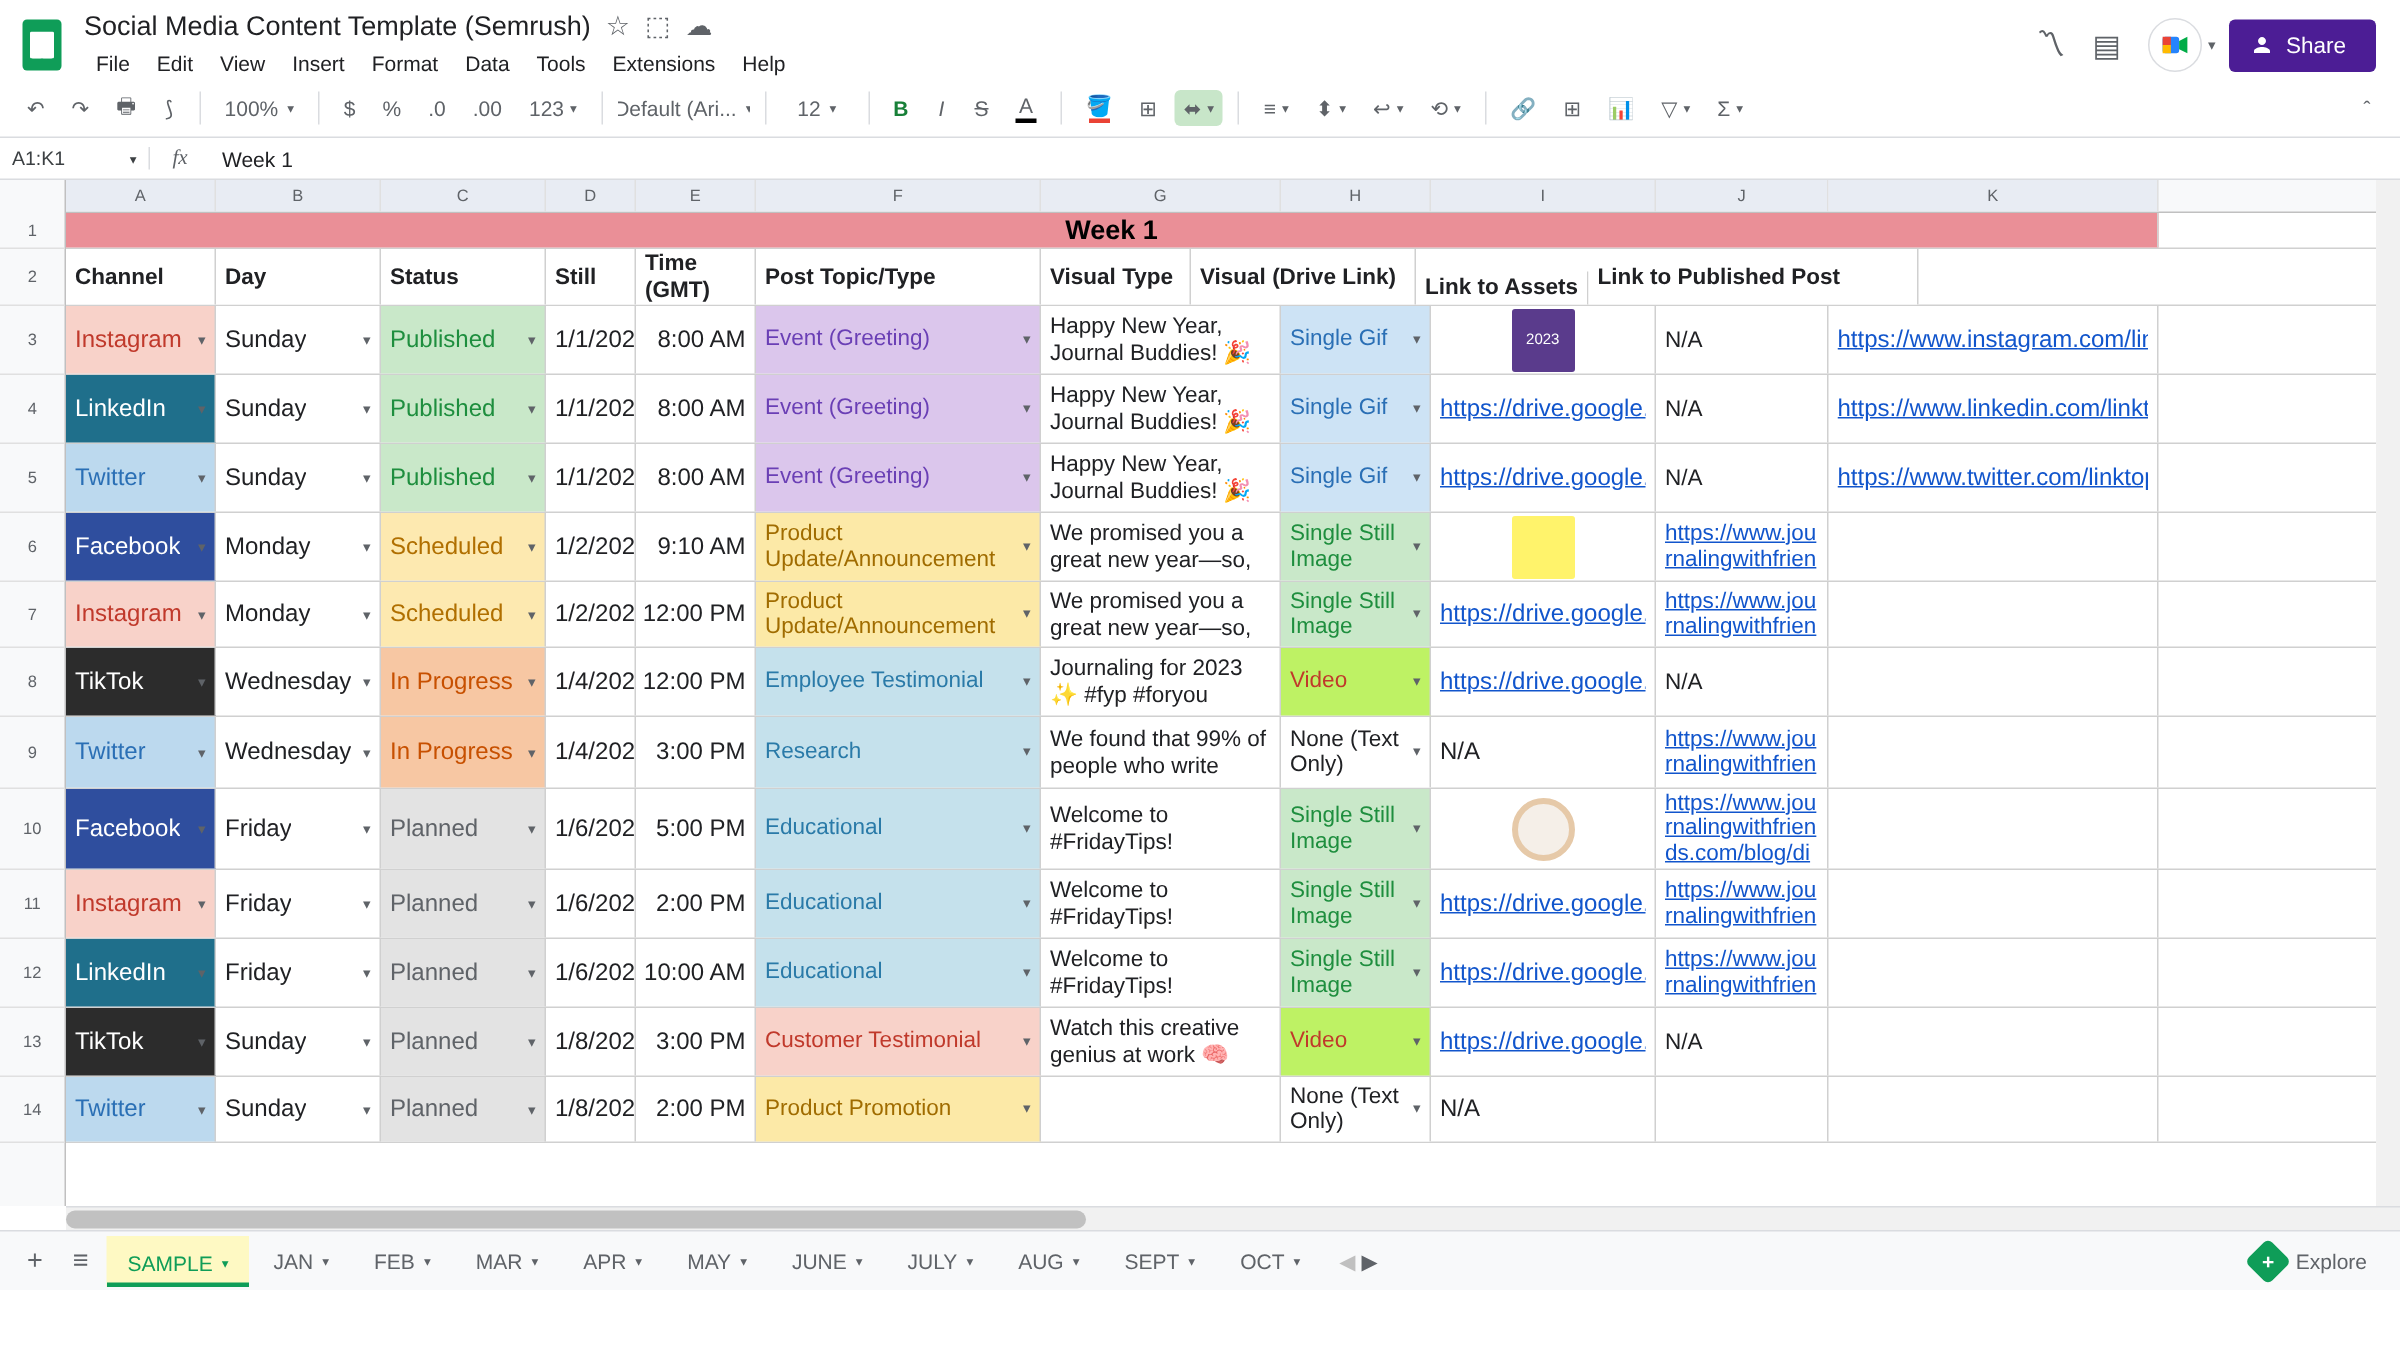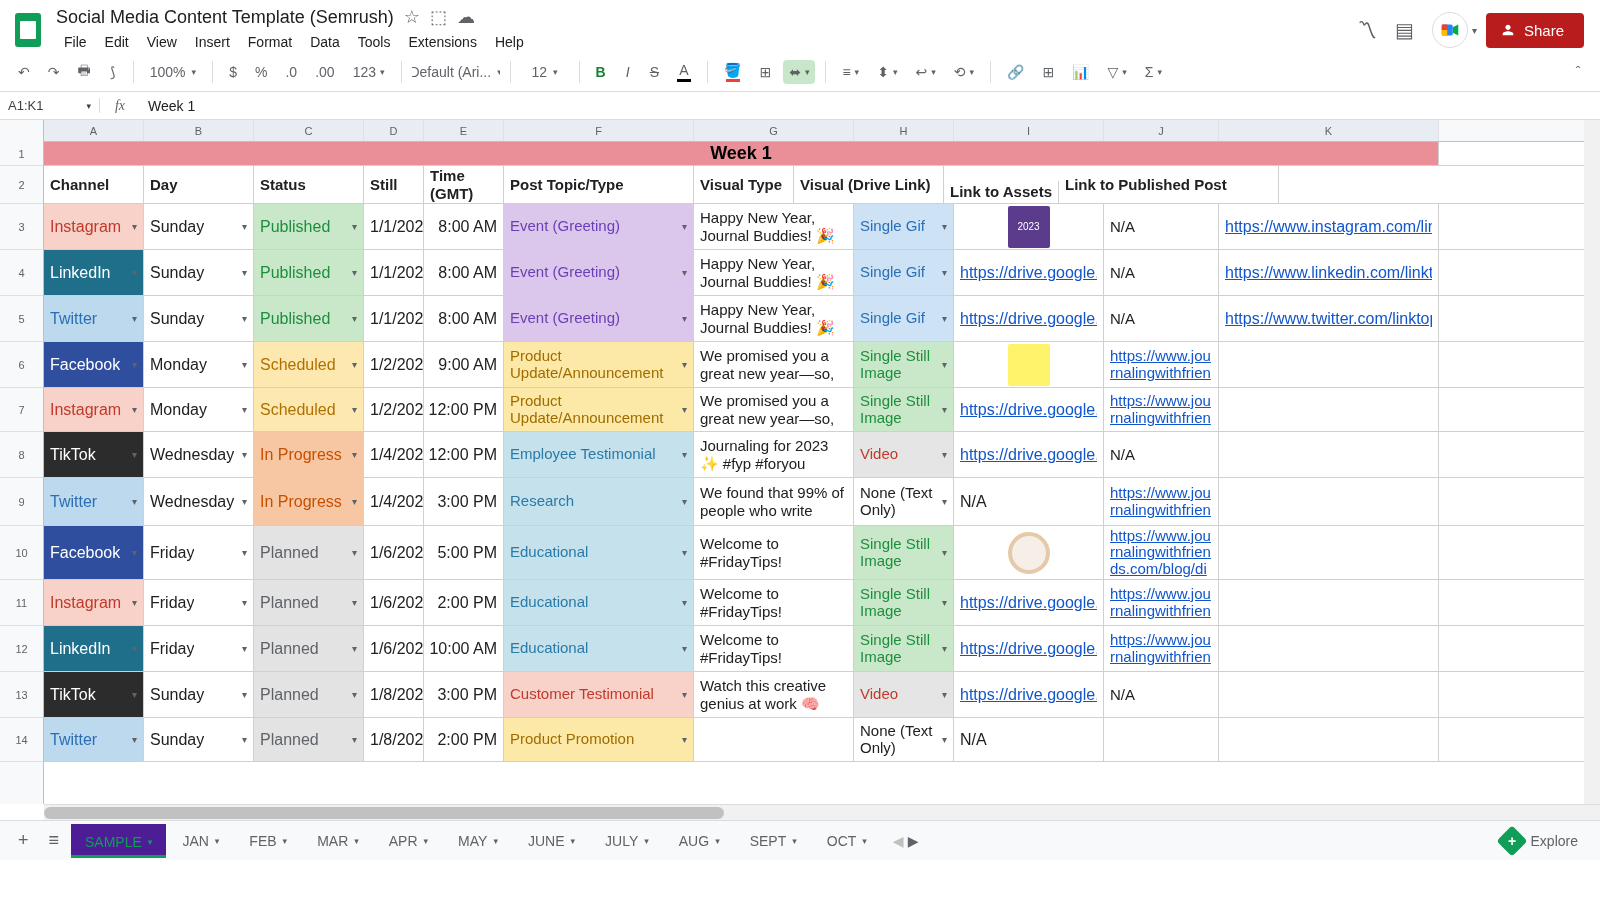--- a/index.html
+++ b/index.html
@@ -17,21 +17,21 @@
 }
 .logo-sheet svg { position:absolute; inset:0; }
 .title-area { flex: 1; }
 .doc-title { font-size: 18px; color: #202124; display: flex; align-items: center; gap: 10px; }
 .title-icon { color: #5f6368; font-size: 18px; cursor:pointer; }
 .menu-bar { display: flex; gap: 2px; margin-top: 2px; }
 .menu-item { padding: 4px 8px; font-size: 14px; color: #202124; border-radius: 4px; cursor:pointer; }
 .header-right { display:flex; align-items:center; gap:18px; margin-left: 16px; }
 .hr-icon { font-size: 20px; color:#5f6368; cursor:pointer; }
 .avatar { width:36px; height:36px; border-radius:50%; background:#fff; border:1px solid #dadce0; display:flex; align-items:center; justify-content:center; position:relative; }
-.share-btn { background:#b91c1c; color:#fff; border:none; border-radius:4px; padding:9px 20px 9px 14px; font-size:15px; font-weight:500; display:flex; align-items:center; gap:8px; cursor:pointer; }
+.share-btn { background:#4c1d95; color:#fff; border:none; border-radius:4px; padding:9px 20px 9px 14px; font-size:15px; font-weight:500; display:flex; align-items:center; gap:8px; cursor:pointer; }
 
 
 .toolbar { display:flex; align-items:center; border-bottom:1px solid #dadce0; padding: 4px 12px; height: 40px; gap:6px; color:#5f6368; }
 .tb-sep { width:1px; height:22px; background:#dadce0; margin:0 4px; }
 .tb-btn { padding:4px 6px; border-radius:4px; cursor:pointer; font-size:14px; display:flex; align-items:center; gap:2px; min-width:20px; justify-content:center; }
 .tb-dd { font-size:9px; margin-left:2px; }
 .zoom-box, .font-box, .size-box { display:flex; align-items:center; gap:4px; padding:2px 6px; }
 .font-box { border:none; font-size:14px; color:#5f6368; width:88px; overflow:hidden; white-space:nowrap; }
 .size-box { width:48px; }
 .text-color-bar { width:14px; height:3px; background:#000; }
@@ -79,38 +79,38 @@
 .tp-product{background:#fce9a7;color:#a06c00}
 .tp-employee{background:#c5e1ec;color:#2a7aa8}
 .tp-research{background:#c5e1ec;color:#2a7aa8}
 .tp-educational{background:#c5e1ec;color:#2a7aa8}
 .tp-customer{background:#f8d2c9;color:#c0392b}
 .tp-promo{background:#fce9a7;color:#a06c00}
 
 
 .vt-gif{background:#cde3f5;color:#2a6fb5}
 .vt-still{background:#c9e8c9;color:#1e8e3e}
-.vt-video{background:#e5e5e5;color:#c0392b}
+.vt-video{background:#bef264;color:#c0392b}
 .vt-text{background:#fff;color:#202124}
 
 .week-header { background:#ea8f97; color:#000; font-weight:700; text-align:center; justify-content:center; font-size:18px; }
 .hdr-cell { font-weight:700; font-size:17px; background:#fff; }
 .thumb { width:42px; height:42px; background:#5a3b8c; color:#fff; font-size:10px; display:flex; align-items:center; justify-content:center; border-radius:2px; margin:0 auto; }
 .thumb2 { width:42px; height:42px; background:#fff36b; border-radius:2px; margin:0 auto; position:relative; }
 .thumb3 { width:42px; height:42px; background:#f5efe8; border-radius:50%; margin:0 auto; border:4px solid #e6c9a8; }
 
 
 .hscroll-track { height:16px; background:#f1f1f1; border-top:1px solid #dadce0; position:relative; margin-left:44px; }
 .hscroll-thumb { position:absolute; left:0; top:2px; height:12px; width:680px; background:#c1c1c1; border-radius:6px; }
 
 
 .sheet-bar { display:flex; align-items:center; height:40px; border-top:1px solid #dadce0; background:#f8f9fa; padding:0 10px; gap:4px; }
 .sb-btn { padding:6px 8px; color:#5f6368; cursor:pointer; font-size:18px; }
 .sheet-tab { padding:8px 14px; font-size:14px; color:#5f6368; cursor:pointer; display:flex; align-items:center; gap:6px; border-radius:0; }
-.sheet-tab.active { background:#4c1d95; color:#0f9d58; font-weight:500; border-top:2px solid transparent; box-shadow: inset 0 -3px 0 #0f9d58; }
+.sheet-tab.active { background:#fef9c3; color:#0f9d58; font-weight:500; border-top:2px solid transparent; box-shadow: inset 0 -3px 0 #0f9d58; }
 .sheet-tab .tdd { font-size:9px; }
 .tab-nav { display:flex; gap:4px; margin-left:8px; color:#5f6368; }
 .tab-nav span:first-child { color:#c0c0c0; }
 .explore { margin-left:auto; display:flex; align-items:center; gap:8px; color:#5f6368; font-size:14px; padding:6px 12px; }
 .explore-icon { width:22px; height:22px; background:#0f9d58; border-radius:4px; transform:rotate(45deg); display:flex; align-items:center; justify-content:center; }
 .explore-icon::after { content:"+"; color:#fff; transform:rotate(-45deg); font-weight:bold; font-size:14px; }
 
 .right-scrollbar { position:absolute; right:0; top:0; bottom:0; width:16px; background:#f1f1f1; }
 </style>
 </head>
@@ -378,21 +378,21 @@
           </div>
           <div class="cell " style="width: 110px;">
             <span class="wraptxt" style="overflow: hidden; white-space: nowrap;">Monday</span>
             <span class="dd-arrow">▾</span>
           </div>
           <div class="cell st-scheduled" style="width: 110px;">
             <span class="wraptxt" style="overflow: hidden; white-space: nowrap;">Scheduled</span>
             <span class="dd-arrow">▾</span>
           </div>
           <div class="cell" style="width: 60px;">1/2/2023</div>
-          <div class="cell" style="width: 80px; justify-content: flex-end;">9:00 AM</div>
+          <div class="cell" style="width: 80px; justify-content: flex-end;">9:10 AM</div>
           <div class="cell tp-product wrap" style="width: 190px;">
             <span class="wraptxt" style="overflow: hidden; white-space: normal; line-height: 1.1; font-size: 15px;">Product Update/Announcement</span>
             <span class="dd-arrow">▾</span>
           </div>
           <div class="cell wrap" style="width: 160px;">We promised you a great new year—so,</div>
           <div class="cell vt-still wrap" style="width: 100px;">
             <span class="wraptxt" style="overflow: hidden; white-space: normal; line-height: 1.1; font-size: 15px;">Single Still Image</span>
             <span class="dd-arrow">▾</span>
           </div>
           <div class="cell" style="width: 150px; justify-content: center;">

